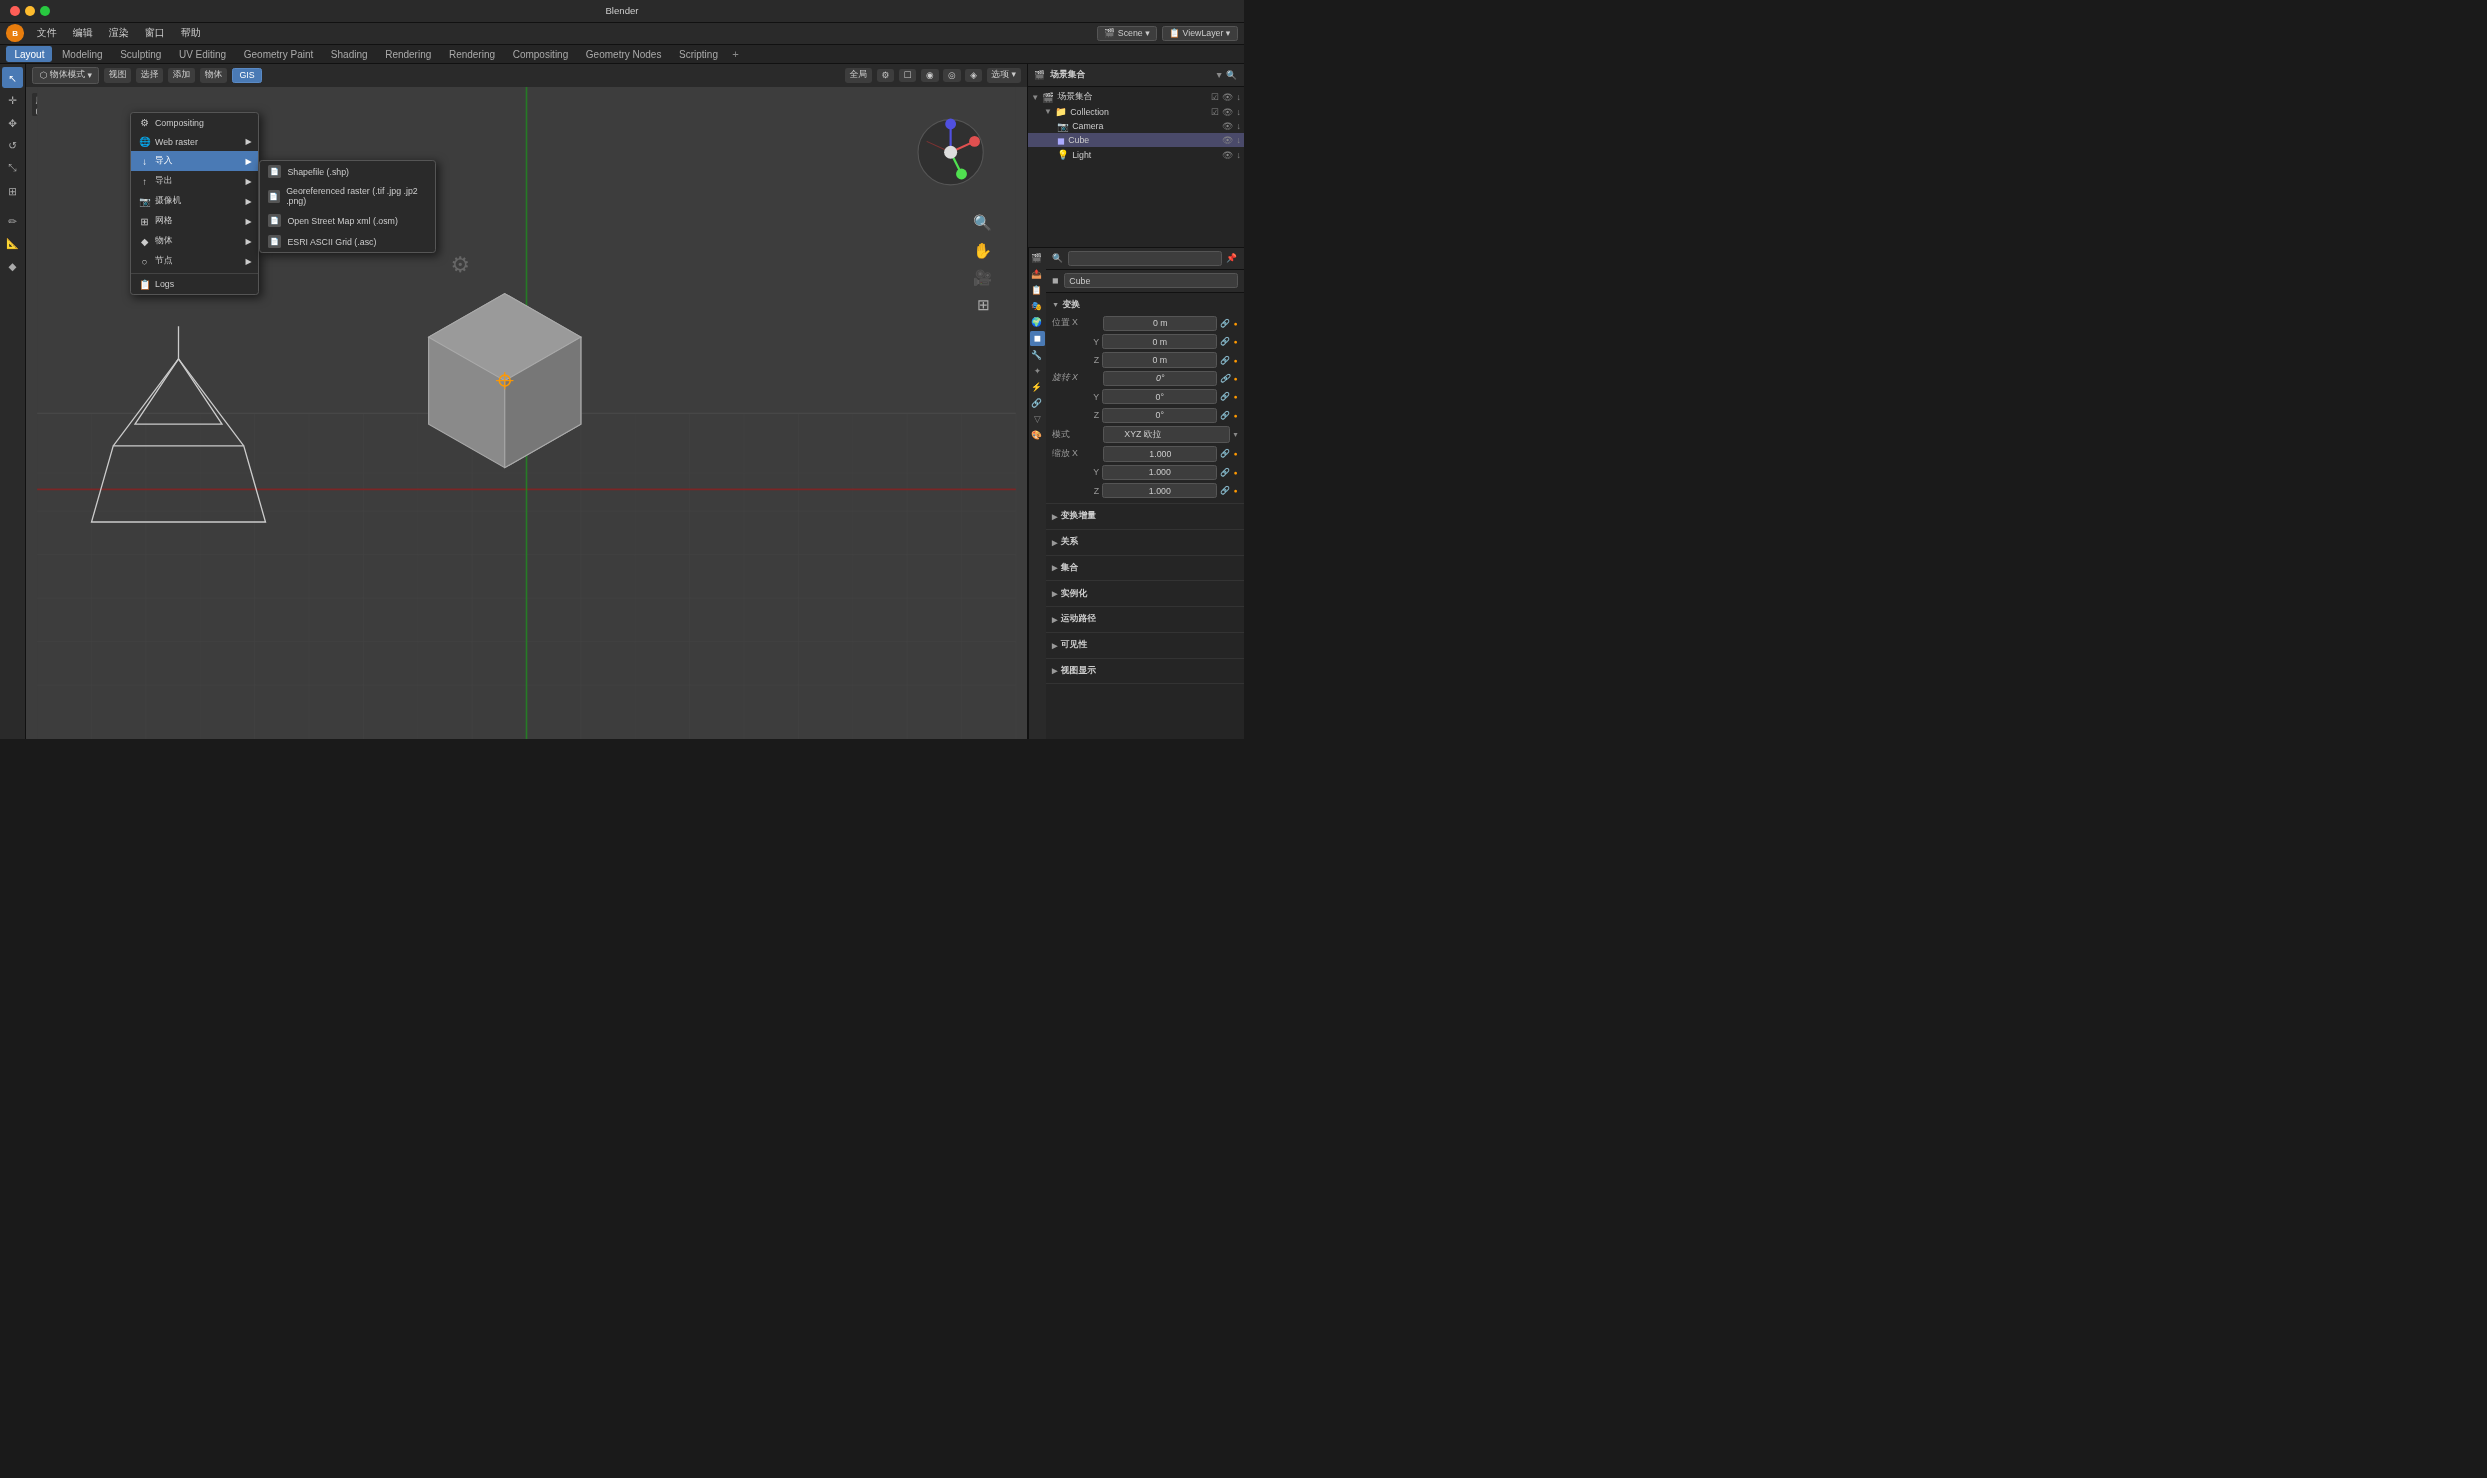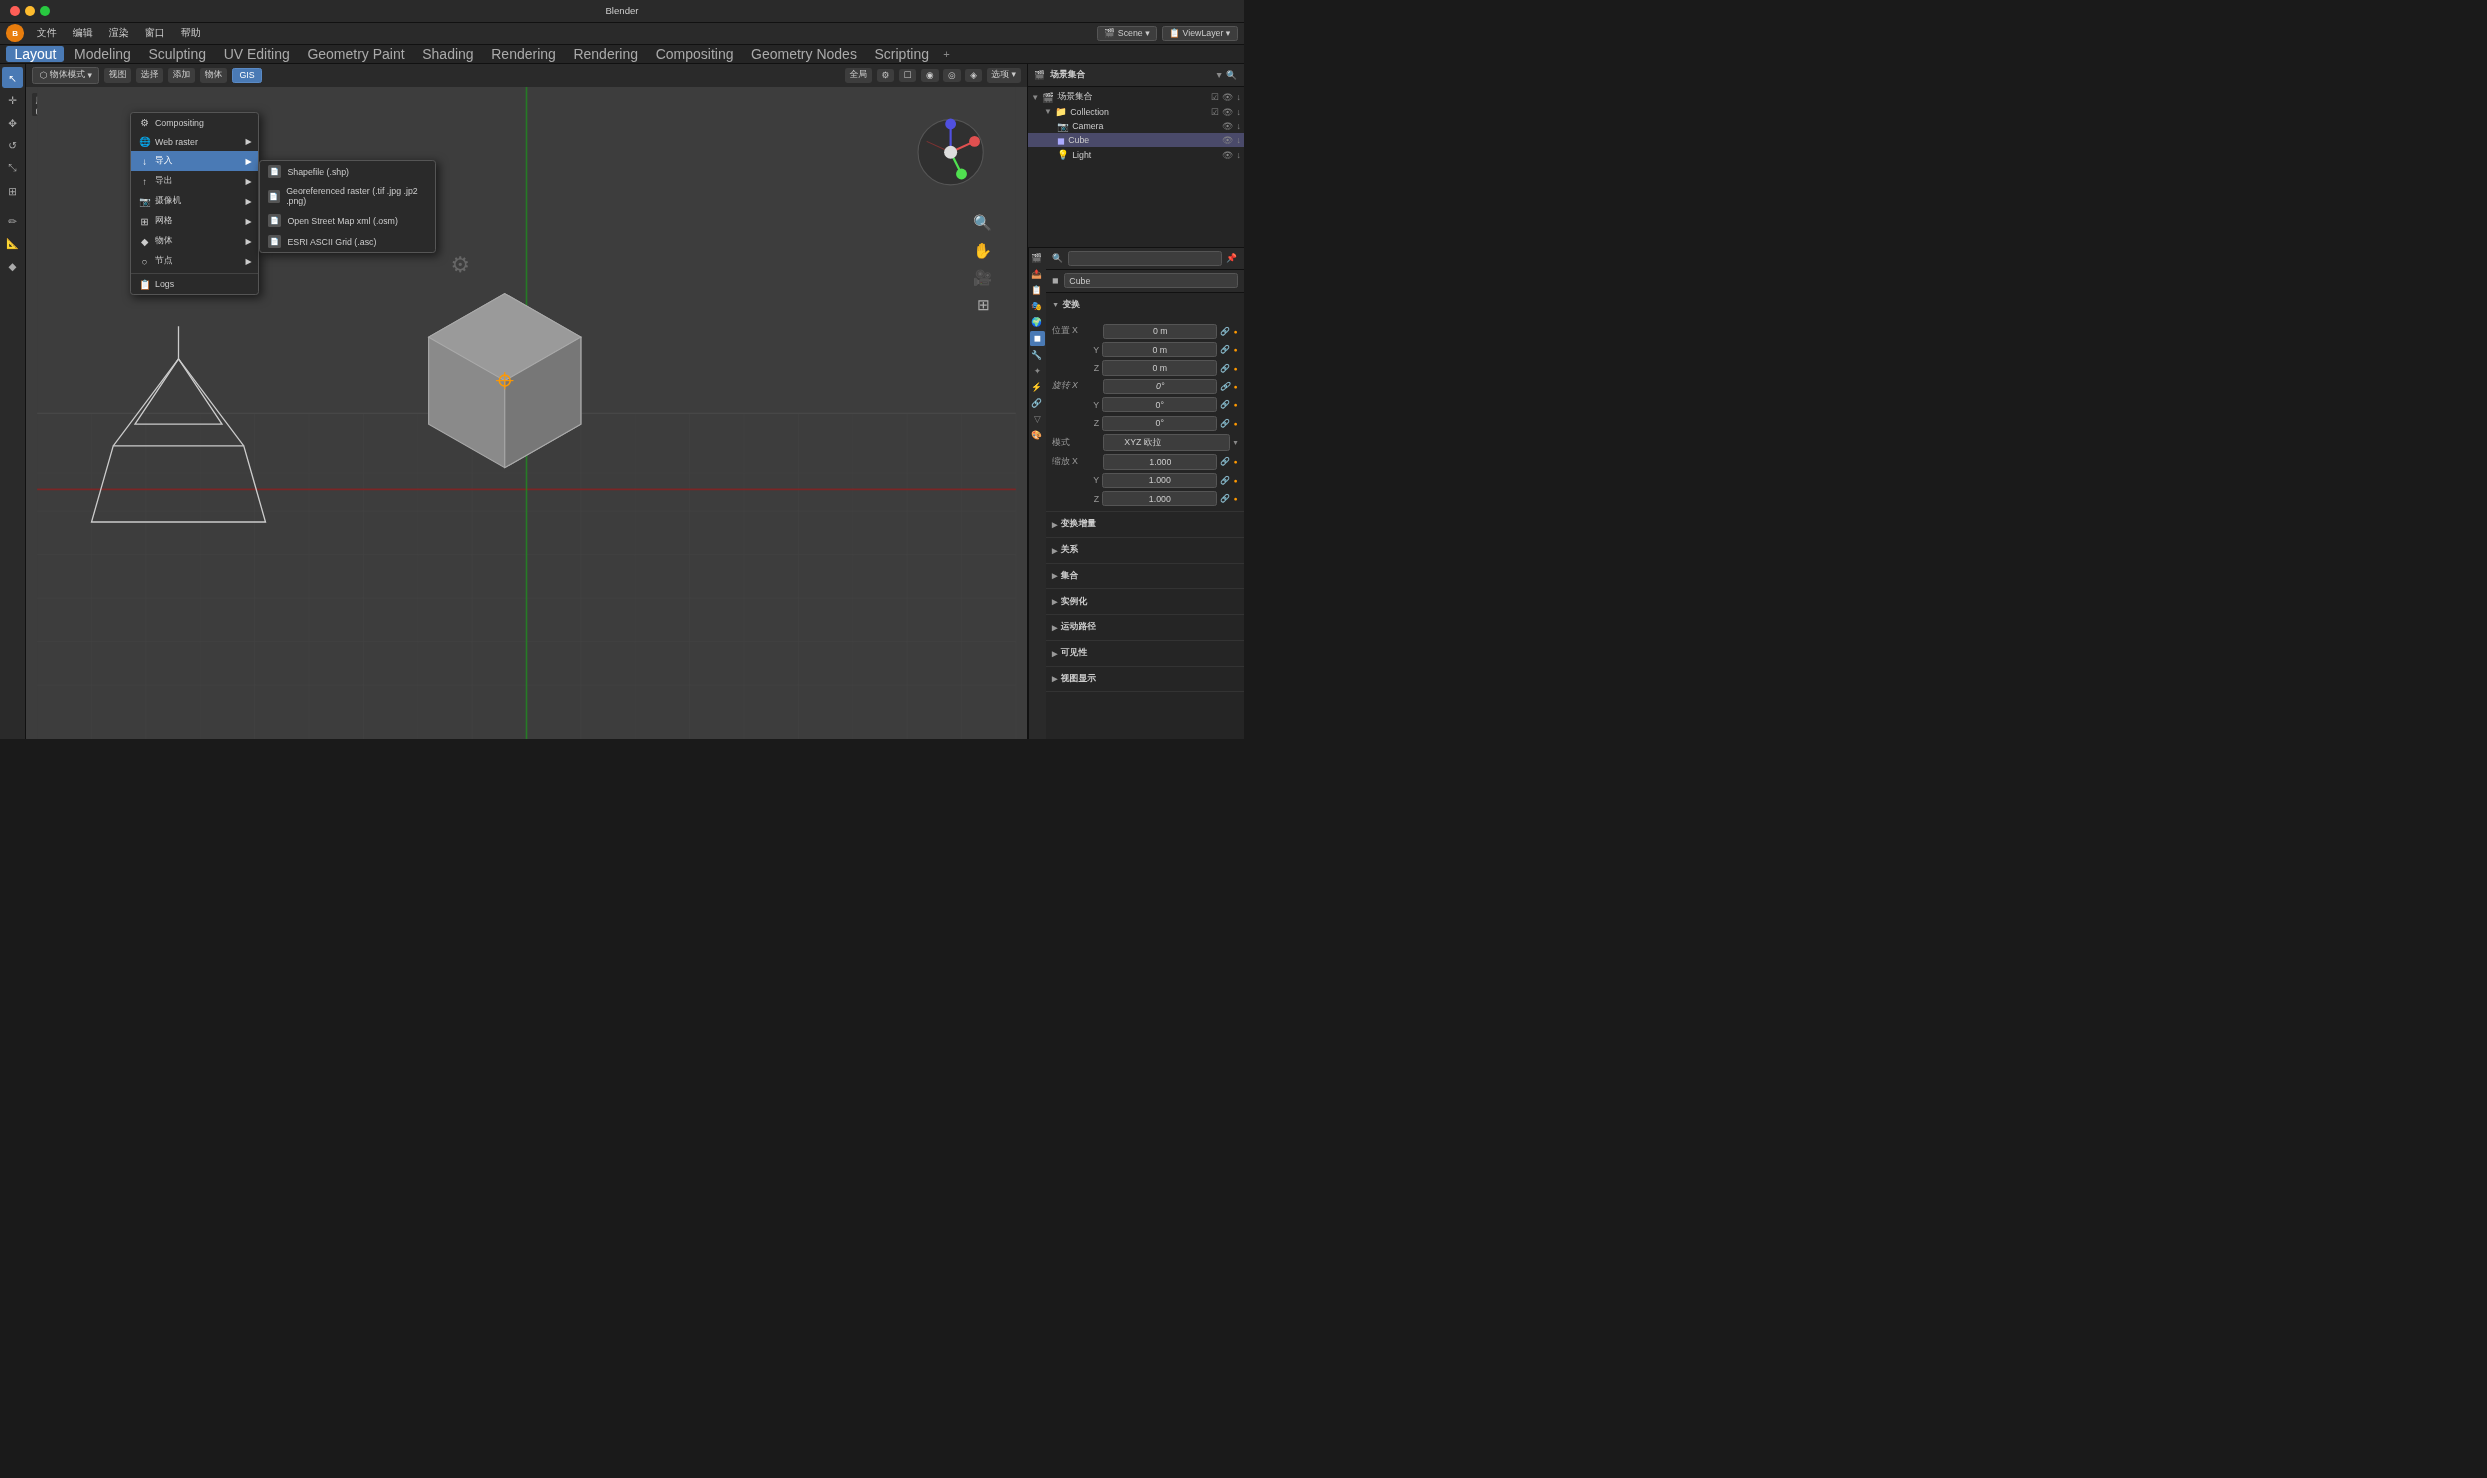--- a/index.html
+++ b/index.html
@@ -75,21 +75,21 @@
       align-items: center;
       padding: 0 6.4px;
       gap: 1.6px;
       border-bottom: 0.8px solid #111;
     }
     .ws-tab {
       padding: 1.6px 8px;
       color: #aaa;
       cursor: pointer;
       border-radius: 2.4px;
-      font-size: 14px;
+      font-size: 10px;
       height: 16px;
       display: flex; align-items: center;
     }
     .ws-tab.active { background: #4a7ab5; color: white; }
     .ws-plus {
       padding: 1.6px 4.8px;
       color: #888;
       cursor: pointer;
       font-size: 11.2px;
     }
@@ -789,21 +789,21 @@
           <span style="color:#aaa; font-size:8px;">◼</span>
           <input style="background: rgb(61, 61, 61); border: 0.8px solid rgb(85, 85, 85); border-radius: 2.4px; padding: 1.6px 4.8px; color: rgb(204, 204, 204); font-size: 8.8px; flex: 1 1 0%;" value="Cube">
         </div>
 
         <div class="prop-section">
           <div class="prop-section-header">
             <span class="collapse-arrow">▼</span>
             <span>变换</span>
           </div>
 
-          <div style="display:flex; align-items:center; padding:1.6px 0; gap:3.2px;margin-top:8px;">
+          <div style="display:flex; align-items:center; padding:1.6px 0; gap:3.2px;">
             <span class="prop-label">位置 X</span>
             <span class="prop-value">0 m</span>
             <span class="prop-chain">🔗</span>
             <span class="prop-dot">●</span>
           </div>
           <div style="display:flex; align-items:center; padding:1.6px 0; gap:3.2px; padding-left:34px;">
             <span class="prop-label-sm">Y</span>
             <span class="prop-value">0 m</span>
             <span class="prop-chain">🔗</span>
             <span class="prop-dot">●</span>

